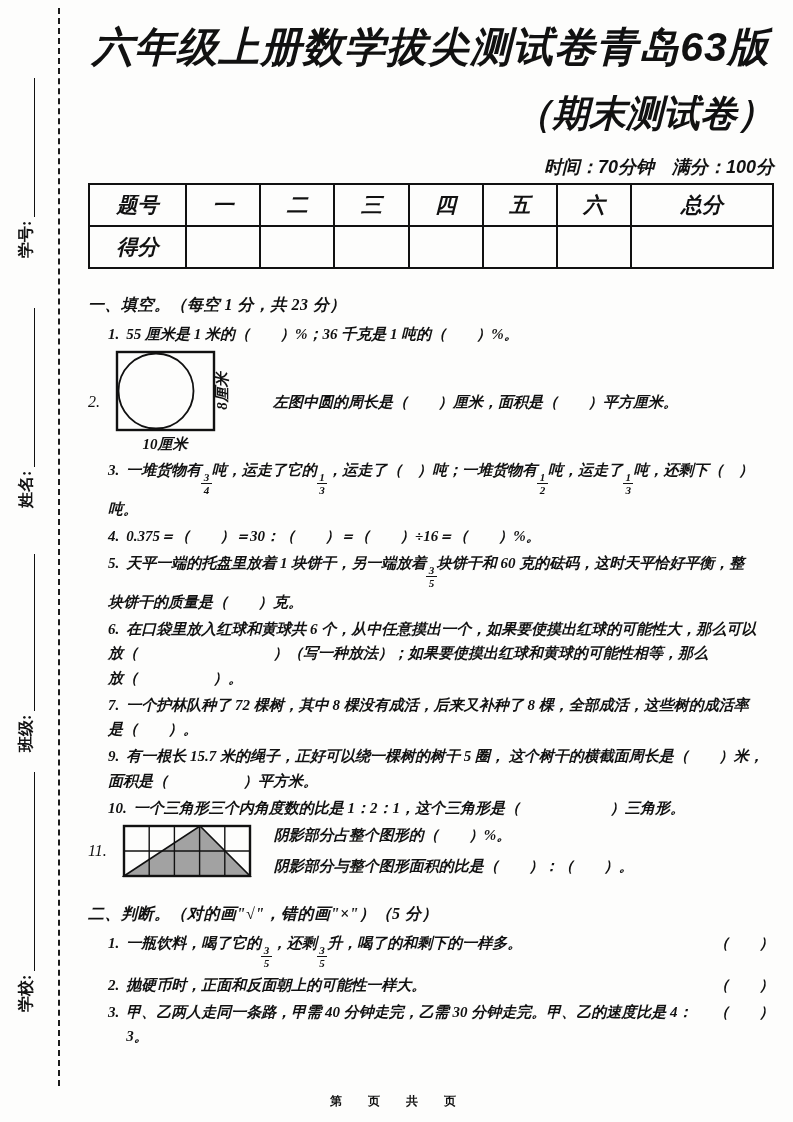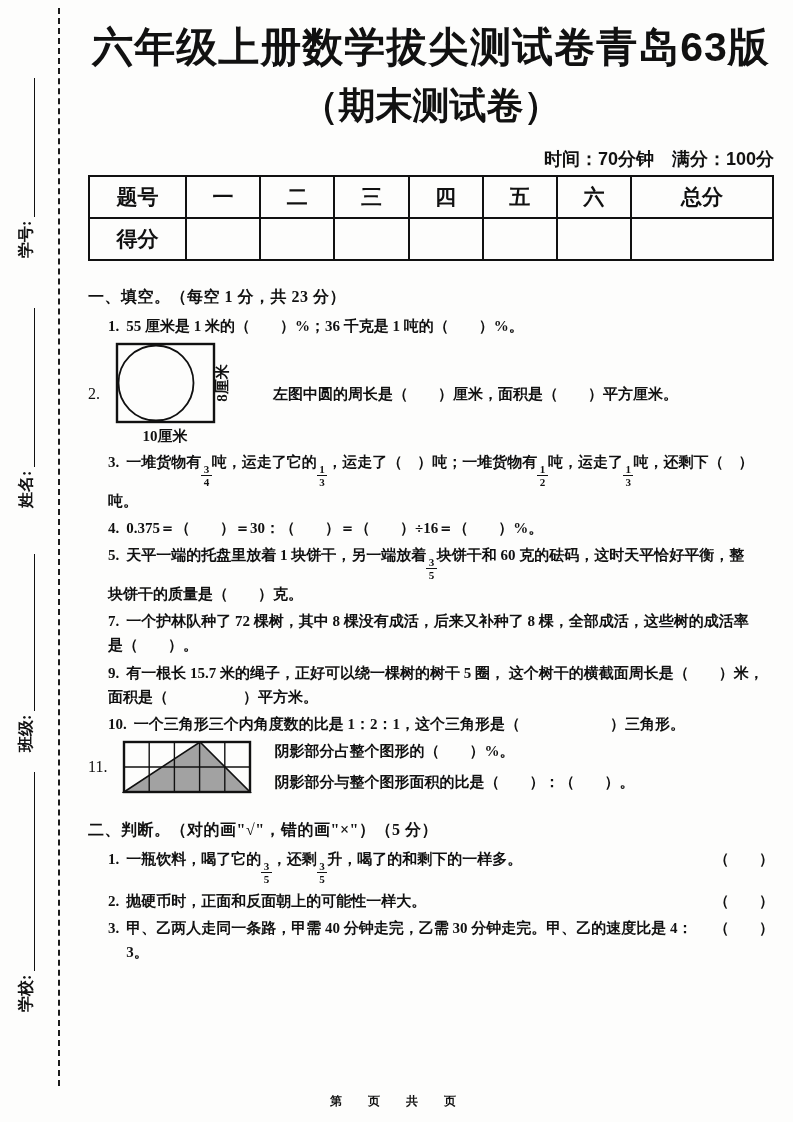--- a/index.html
+++ b/index.html
@@ -13,25 +13,25 @@
              border-left:2.5px dashed #1c1c1c; }
   .side-field { position:absolute; left:16px; transform:rotate(-90deg);
                 transform-origin:0 0; display:flex; align-items:flex-end;
                 font-size:16px; font-weight:bold; white-space:nowrap; }
   .side-field .line { flex:1; border-bottom:1.8px solid #111; height:1em; margin:0 2px 2px 4px; }
   #sf-xuehao { top:258px; width:182px; }
   #sf-xingming { top:508px; width:202px; }
   #sf-banji { top:752px; width:200px; }
   #sf-xuexiao { top:1012px; width:242px; }
   
-  .main { position:absolute; left:88px; top:20px; width:686px; }
+  .main { position:absolute; left:88px; top:20px; width:686px;font-style:italic; }
   .title { text-align:center; font-family:"Liberation Sans", sans-serif;
            font-weight:bold; font-size:41px; letter-spacing:1px; }
-  .subtitle { text-align:center; font-family:"Liberation Sans", sans-serif;
-              font-weight:bold; font-size:37px; margin-top:6px; }
+  .subtitle { text-align:right; font-family:"Liberation Sans", sans-serif;
+              font-weight:bold; font-size:37px; margin-top:14px; }
   .meta { text-align:right; font-family:"Liberation Sans", sans-serif;
           font-weight:bold; font-size:18px; margin-top:16px; }
   
   table.score { width:100%; border-collapse:collapse; margin-top:4px; }
   table.score td { border:2.2px solid #111; height:42px; text-align:center;
                    font-size:21px; font-weight:bold; }
   table.score td:first-child { width:97px; }
   
   .sec-heading { font-size:16px; font-weight:bold; margin:26px 0 6px 0; letter-spacing:0.5px; }
   .q { position:relative; padding-left:20px; font-size:15px; font-weight:bold;
@@ -128,20 +128,25 @@
     <span class="qnum">3.</span><span class="qtext">一堆货物有<span class="frac"><span class="fnum">3</span><span class="fden">4</span></span>吨，运走了它的<span class="frac"><span class="fnum">1</span><span class="fden">3</span></span>，运走了（　）吨；一堆货物有<span class="frac"><span class="fnum">1</span><span class="fden">2</span></span>吨，运走了<span class="frac"><span class="fnum">1</span><span class="fden">3</span></span>吨，还剩下（　）吨。</span>
   </div>
   <div class="q">
     <span class="qnum">4.</span><span class="qtext">0.375＝（　　）＝30：（　　）＝（　　）÷16＝（　　）%。</span>
   </div>
   <div class="q">
     <span class="qnum">5.</span><span class="qtext">天平一端的托盘里放着 1 块饼干，另一端放着<span class="frac"><span class="fnum">3</span><span class="fden">5</span></span>块饼干和 60 克的砝码，这时天平恰好平衡，整
 块饼干的质量是（　　）克。</span>
   </div>
   <div class="q">
+    <span class="qnum">6.</span><span class="qtext">在口袋里放入红球和黄球共 6 个，从中任意摸出一个，如果要使摸出红球的可能性大，那么可以
+放（　　　　　　　　　）（写一种放法）；如果要使摸出红球和黄球的可能性相等，那么
+放（　　　　　）。</span>
+  </div>
+  <div class="q">
     <span class="qnum">7.</span><span class="qtext">一个护林队种了 72 棵树，其中 8 棵没有成活，后来又补种了 8 棵，全部成活，这些树的成活率
 是（　　）。</span>
   </div>
   <div class="q">
     <span class="qnum">9.</span><span class="qtext">有一根长 15.7 米的绳子，正好可以绕一棵树的树干 5 圈， 这个树干的横截面周长是（　　）米，
 面积是（　　　　　）平方米。</span>
   </div>
   <div class="q">
     <span class="qnum">10.</span><span class="qtext">一个三角形三个内角度数的比是 1：2：1，这个三角形是（　　　　　　）三角形。</span>
   </div>

